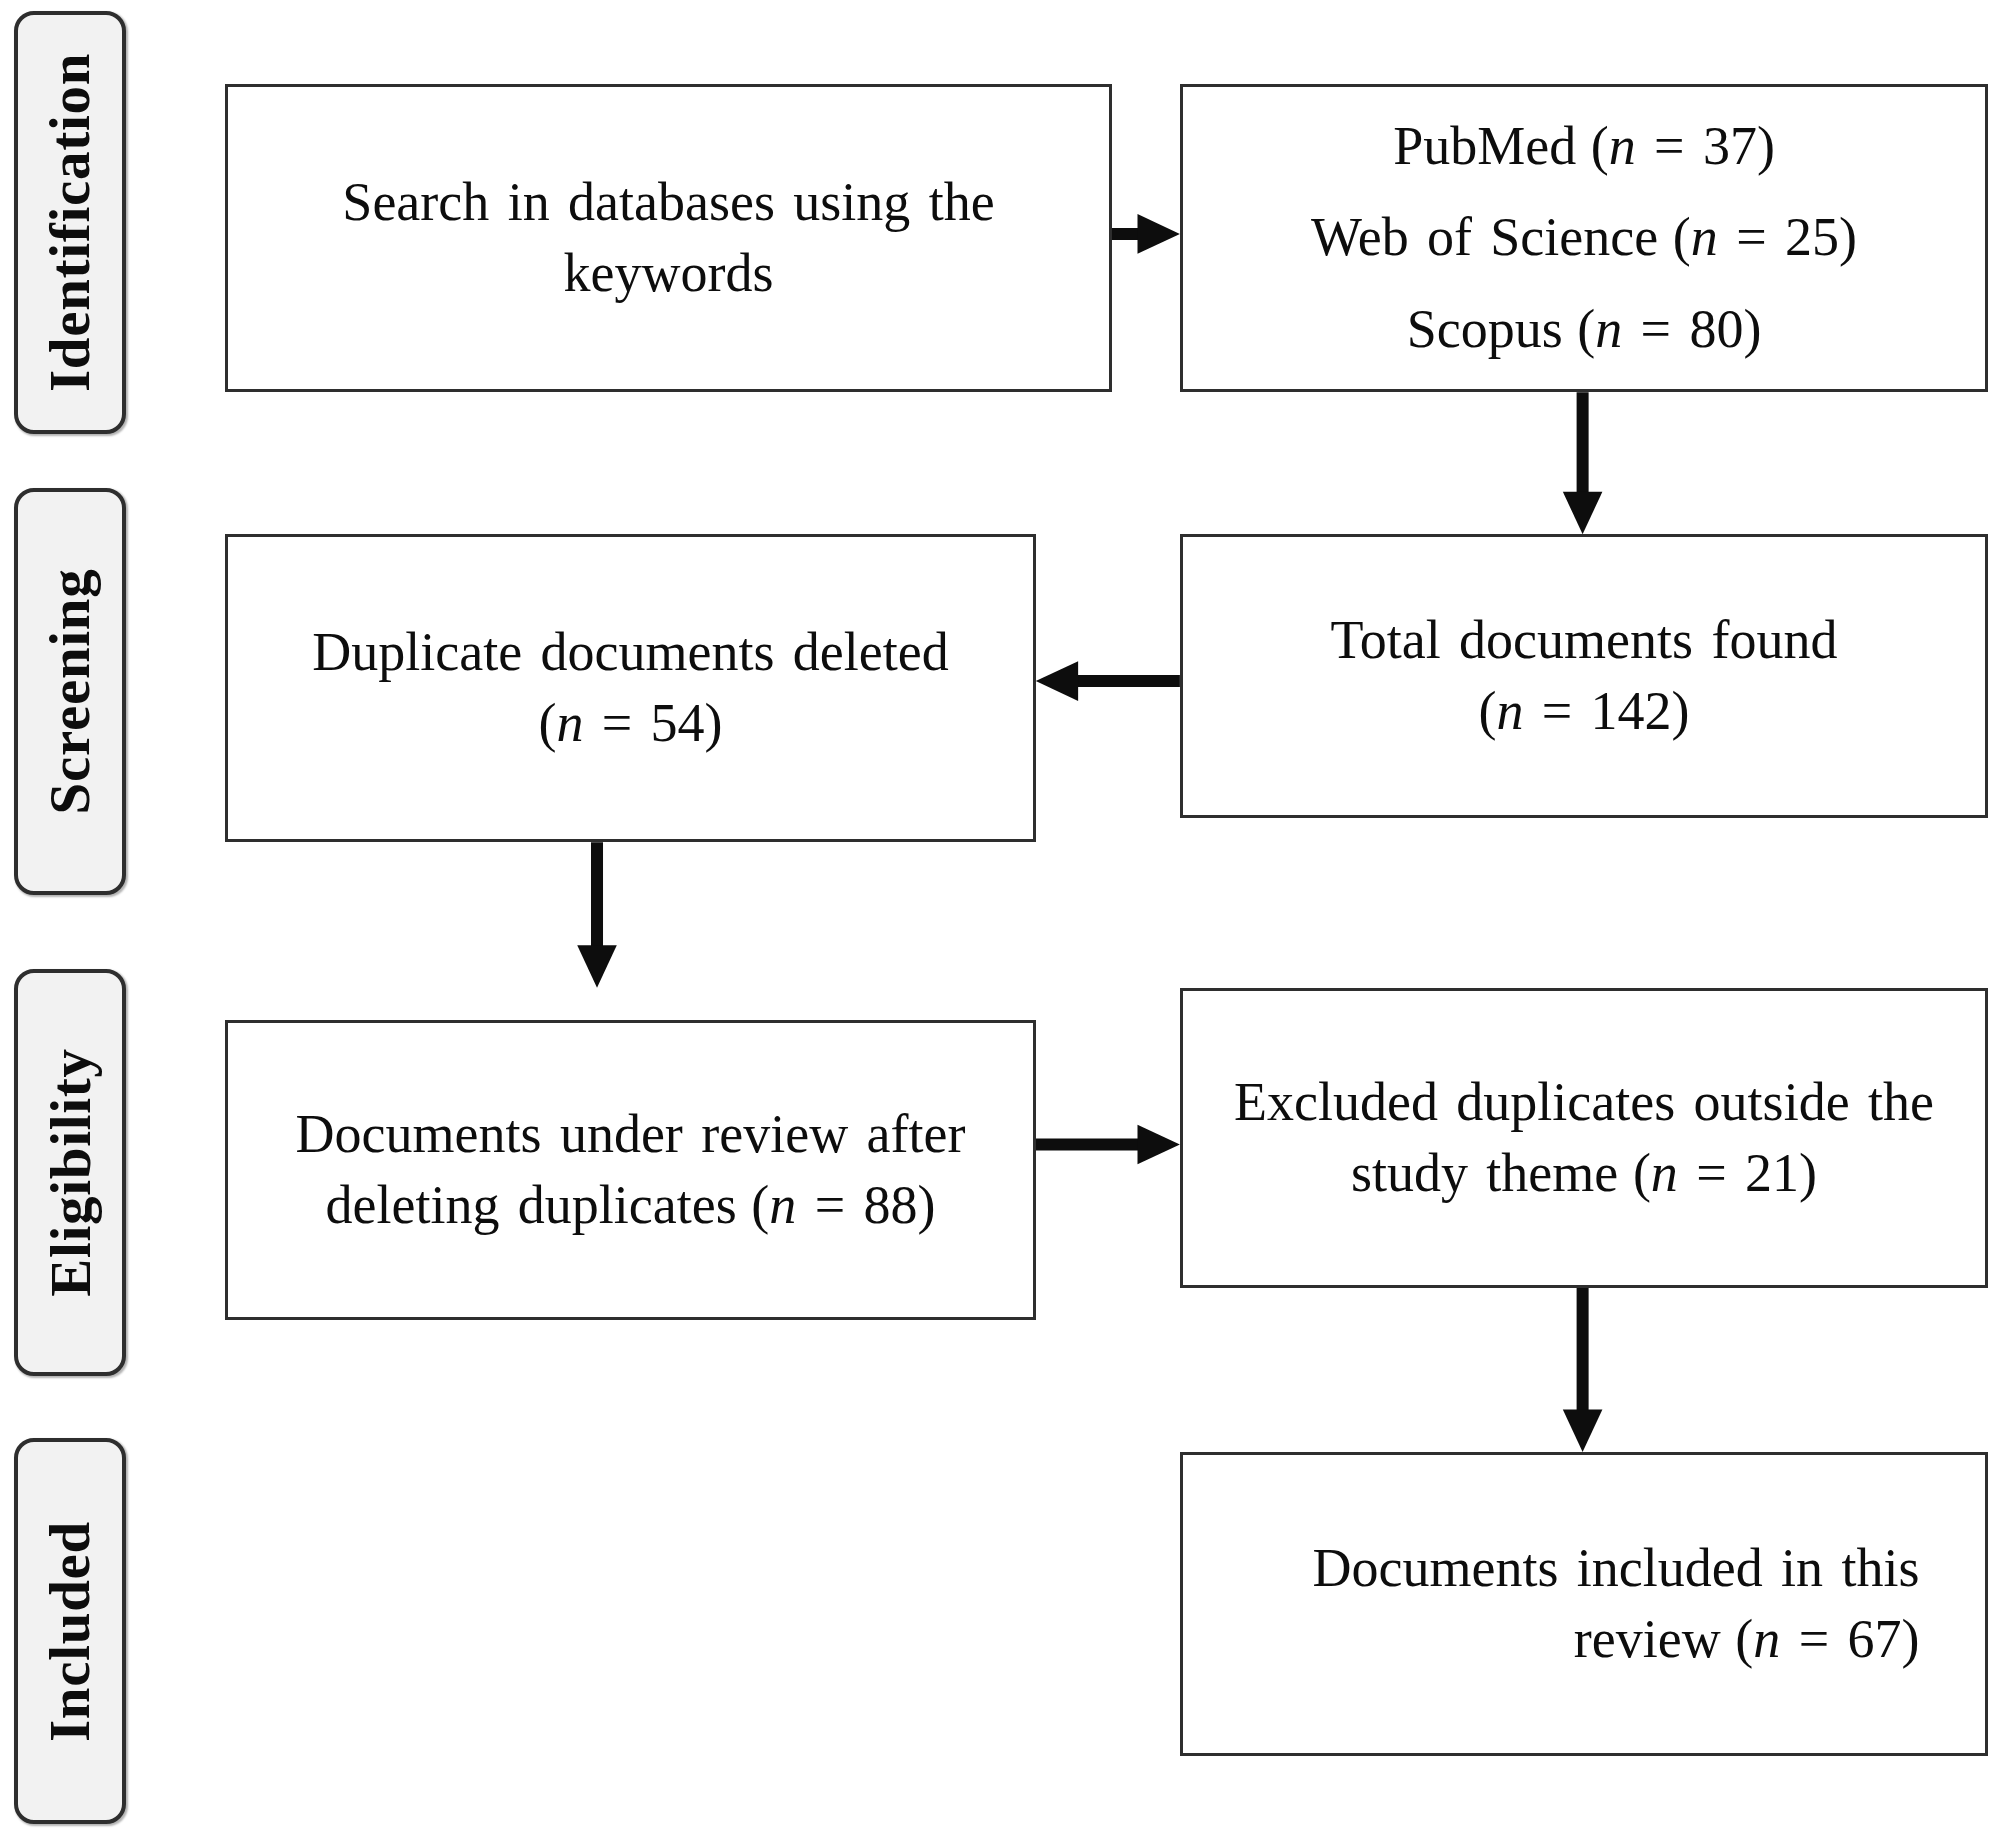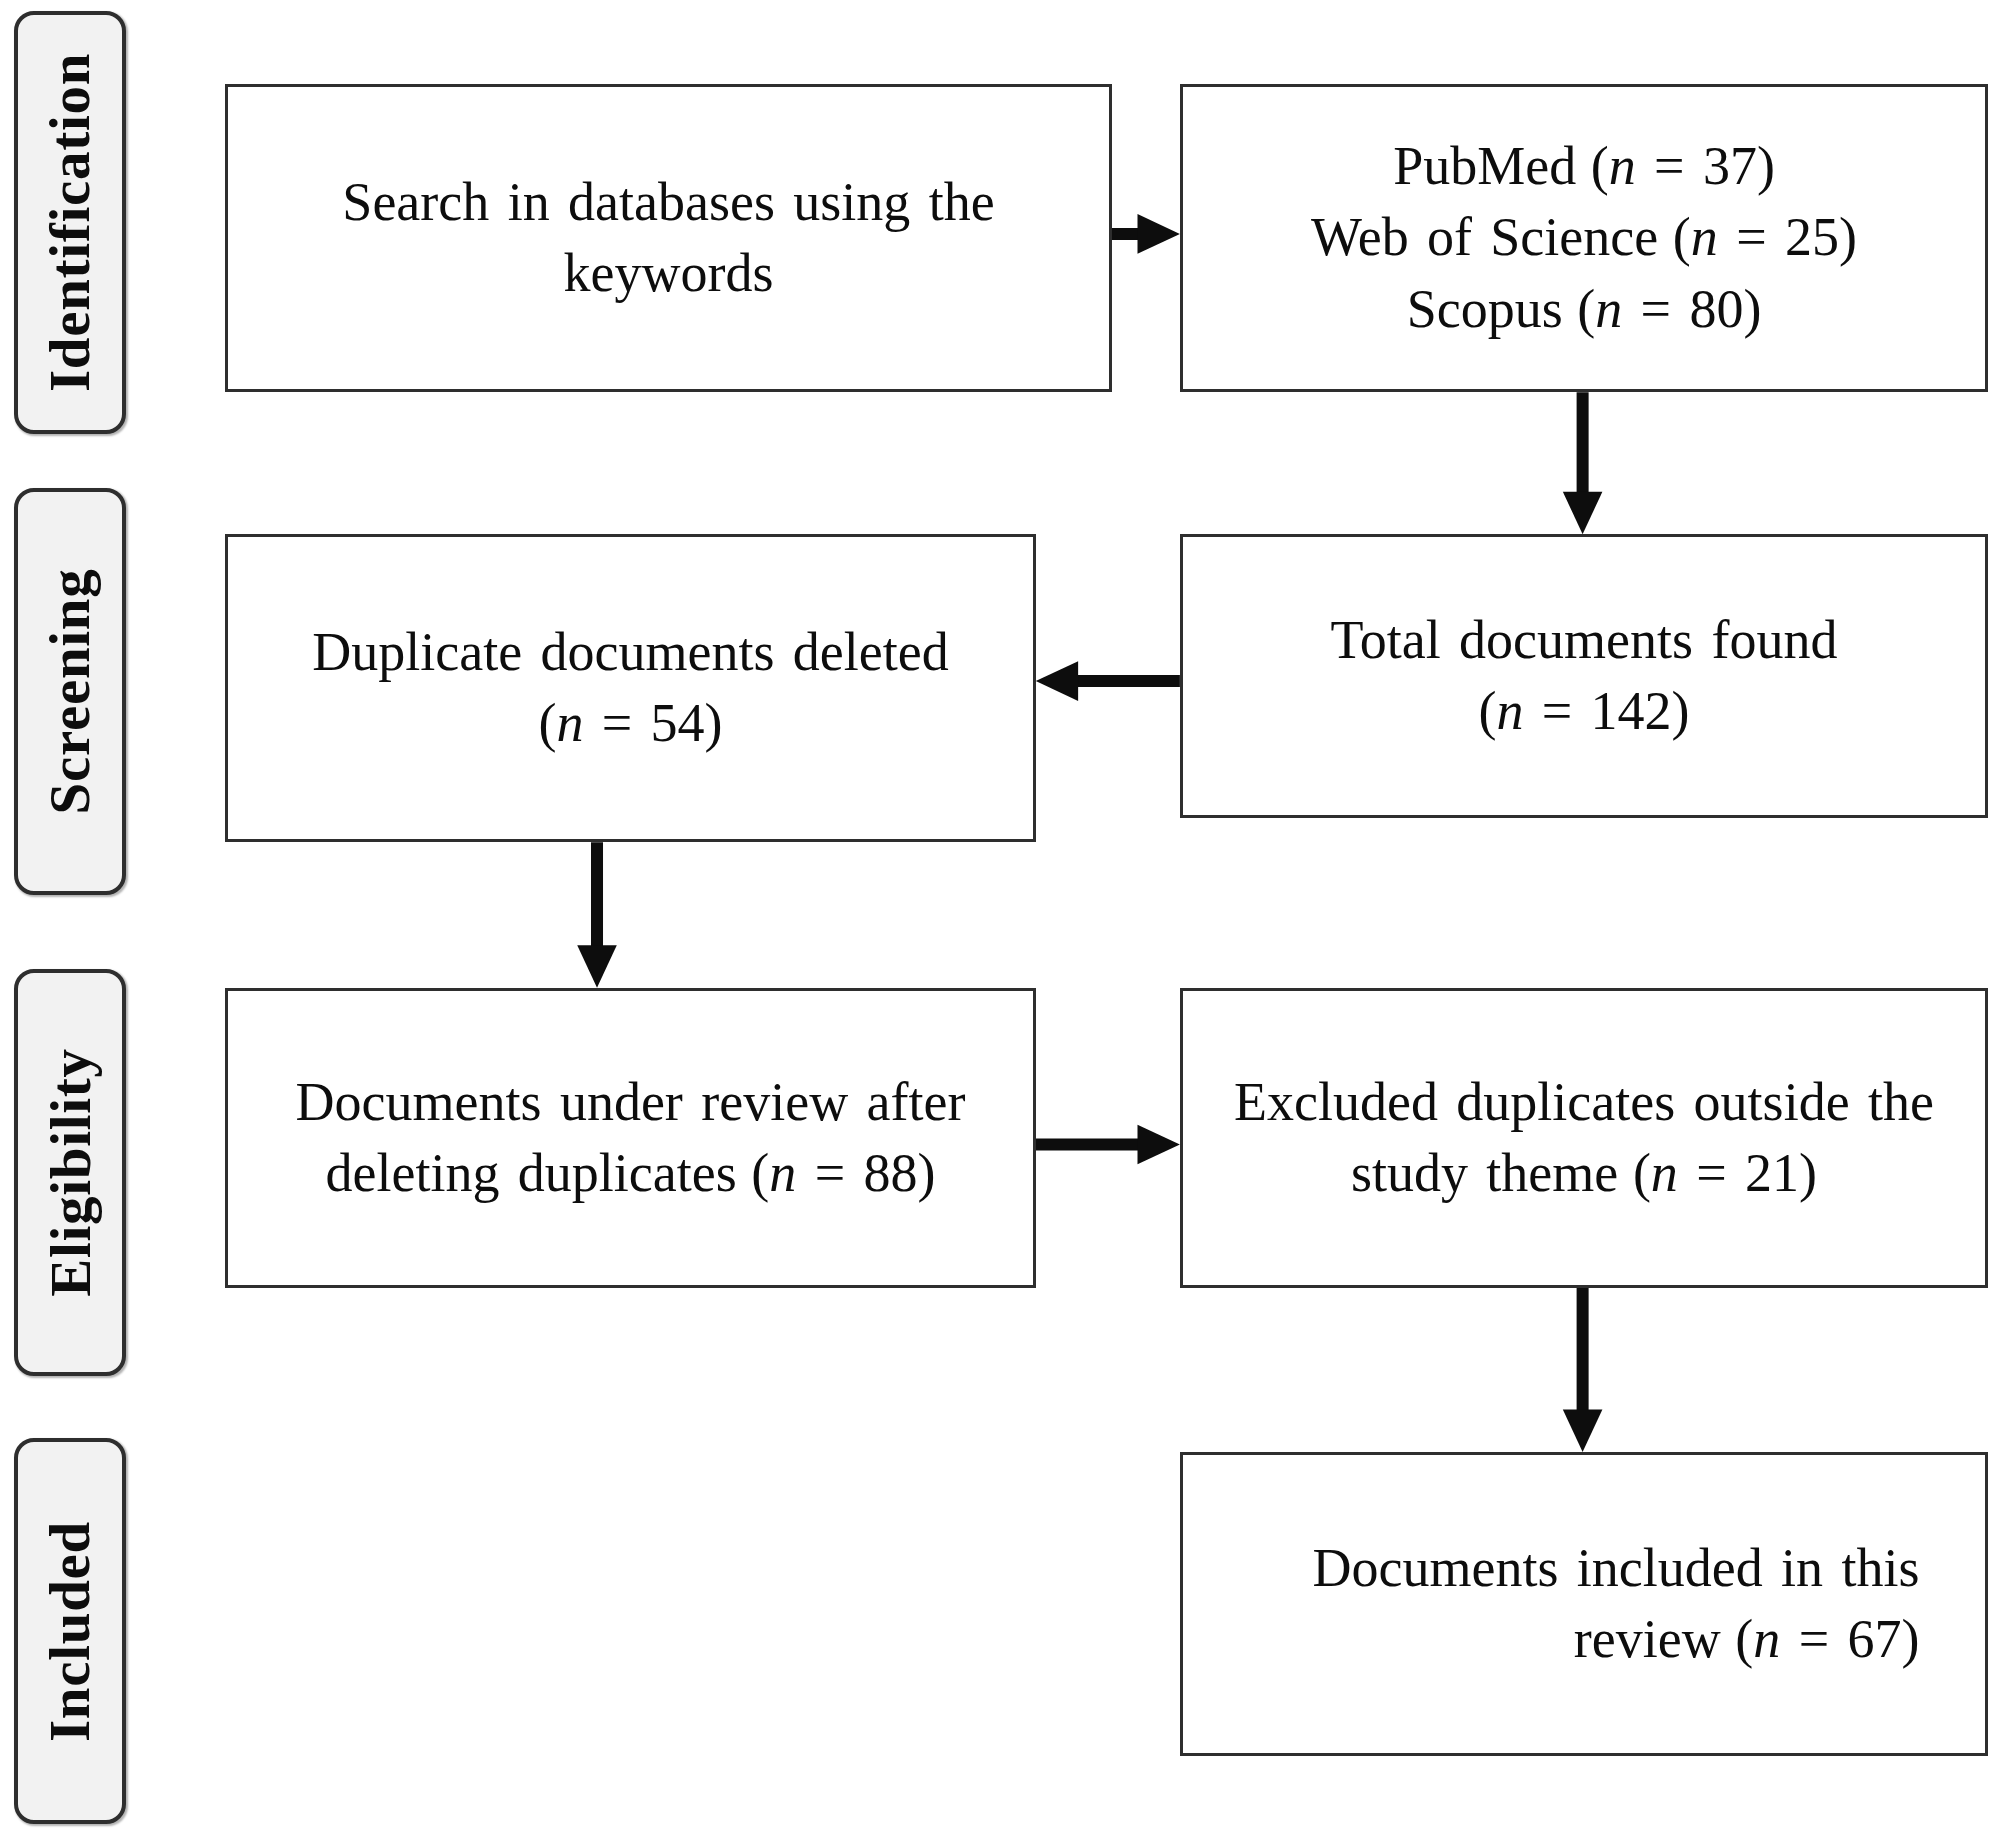--- a/index.html
+++ b/index.html
@@ -54,24 +54,24 @@
     display: flex;
     flex-direction: column;
     align-items: center;
     justify-content: center;
     text-align: center;
     font-size: 54px;
     line-height: 1.32;
     word-spacing: 0.09em;
   }
   .box-search    { left: 225px;  top: 84px;  width: 887px; height: 308px; }
-  .box-sources   { left: 1180px; top: 84px;  width: 808px; height: 308px; }
+  .box-sources   { left: 1180px; top: 84px;  width: 808px; height: 308px; gap: 20px; }
   .box-duplicates{ left: 225px;  top: 534px;  width: 811px; height: 308px; }
   .box-total     { left: 1180px; top: 534px;  width: 808px; height: 284px; }
-  .box-review    { left: 225px;  top: 988px; width: 811px; height: 300px; }
+  .box-review    { left: 225px;  top: 1020px; width: 811px; height: 300px; }
   .box-excluded  { left: 1180px; top: 988px; width: 808px; height: 300px; }
   .box-included  { left: 1180px; top: 1452px; width: 808px; height: 304px; }
 
   .ftext { display: block; }
   .w1000 { max-width: 707px; }
   .w1060 { max-width: 749px; }
   .w950  { max-width: 671px; text-align: right; }
 
   .np { white-space: nowrap; }
   .np.inline { margin-left: 0.27em; }

